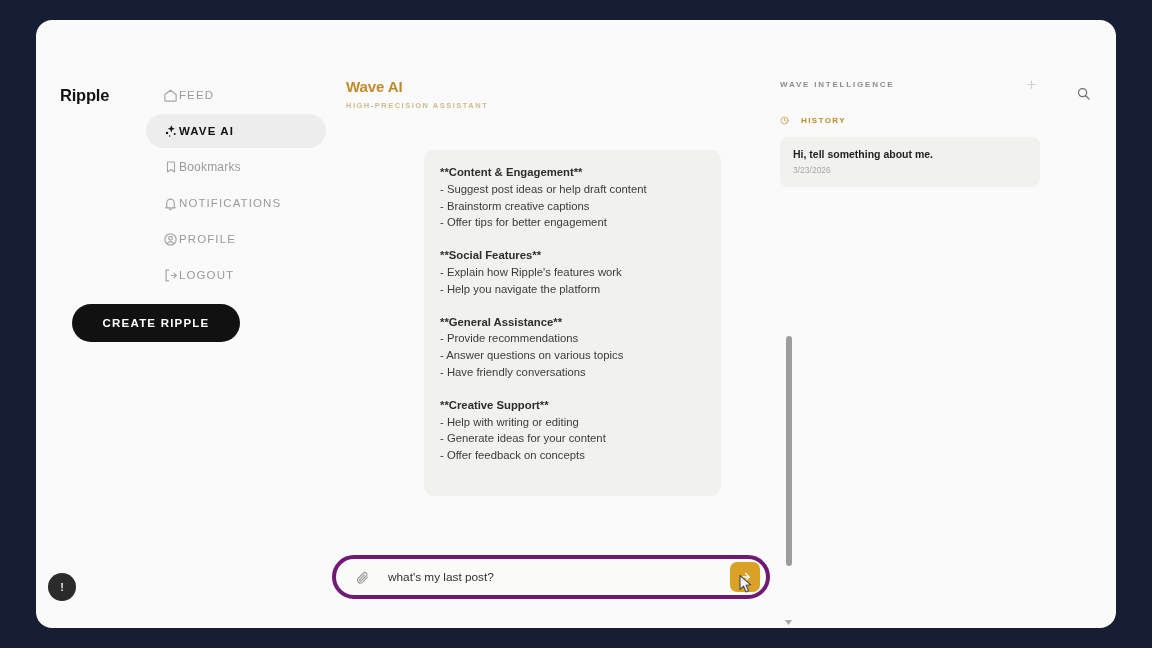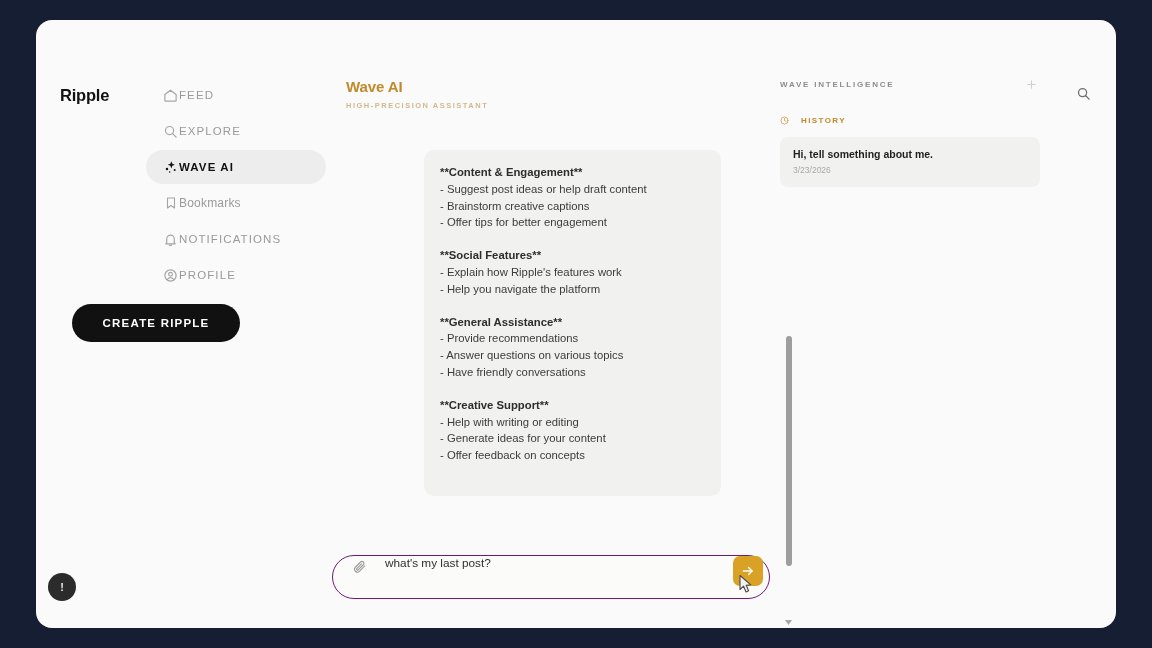--- a/index.html
+++ b/index.html
@@ -222,24 +222,24 @@
   }
 
   
   #composer {
     position: absolute;
     left: 296px;
     top: 535px;
     width: 438px;
     height: 44px;
     background: #fbfbfa;
-    border: 1px solid #701a75;
+    border: 4px solid #701a75;
     border-radius: 22px;
     display: flex;
-    align-items: flex-start;
+    align-items: center;
     padding: 0 6px 0 16px;
   }
   #attach-btn {
     width: 20px;
     height: 20px;
     display: flex;
     align-items: center;
     justify-content: center;
     flex: 0 0 20px;
     cursor: pointer;
@@ -355,29 +355,20 @@
 
       <div class="nav-item">
         <span class="nav-ico">
           <svg width="15" height="15" viewBox="0 0 24 24" fill="none" stroke="#a5a5a5" stroke-width="1.9" stroke-linecap="round" stroke-linejoin="round">
               <path d="M3 10.5 12 3.5l9 7V20a1 1 0 0 1-1 1H4a1 1 0 0 1-1-1z"></path>
             </svg>
         </span>
         <span class="nav-label">FEED</span>
       </div>
 
-      <div class="nav-item">
-        <span class="nav-ico">
-          <svg width="15" height="15" viewBox="0 0 24 24" fill="none" stroke="#a5a5a5" stroke-width="1.9" stroke-linecap="round">
-              <circle cx="10.5" cy="10.5" r="6.5"></circle>
-              <line x1="15.5" y1="15.5" x2="21" y2="21"></line>
-            </svg>
-        </span>
-        <span class="nav-label">EXPLORE</span>
-      </div>
 
       <div class="nav-item active">
         <span class="nav-ico">
           <svg width="16" height="16" viewBox="0 0 24 24" fill="#141414">
             <path d="M12.5 3.5l1.5 3.8 3.8 1.5-3.8 1.5-1.5 3.8-1.5-3.8L7.2 8.8l3.8-1.5z"></path>
             <circle cx="6" cy="15" r="1.9"></circle>
               <circle cx="17.5" cy="16.5" r="1.5"></circle>
               <circle cx="10" cy="19.5" r="1.2"></circle>
           </svg>
         </span>

